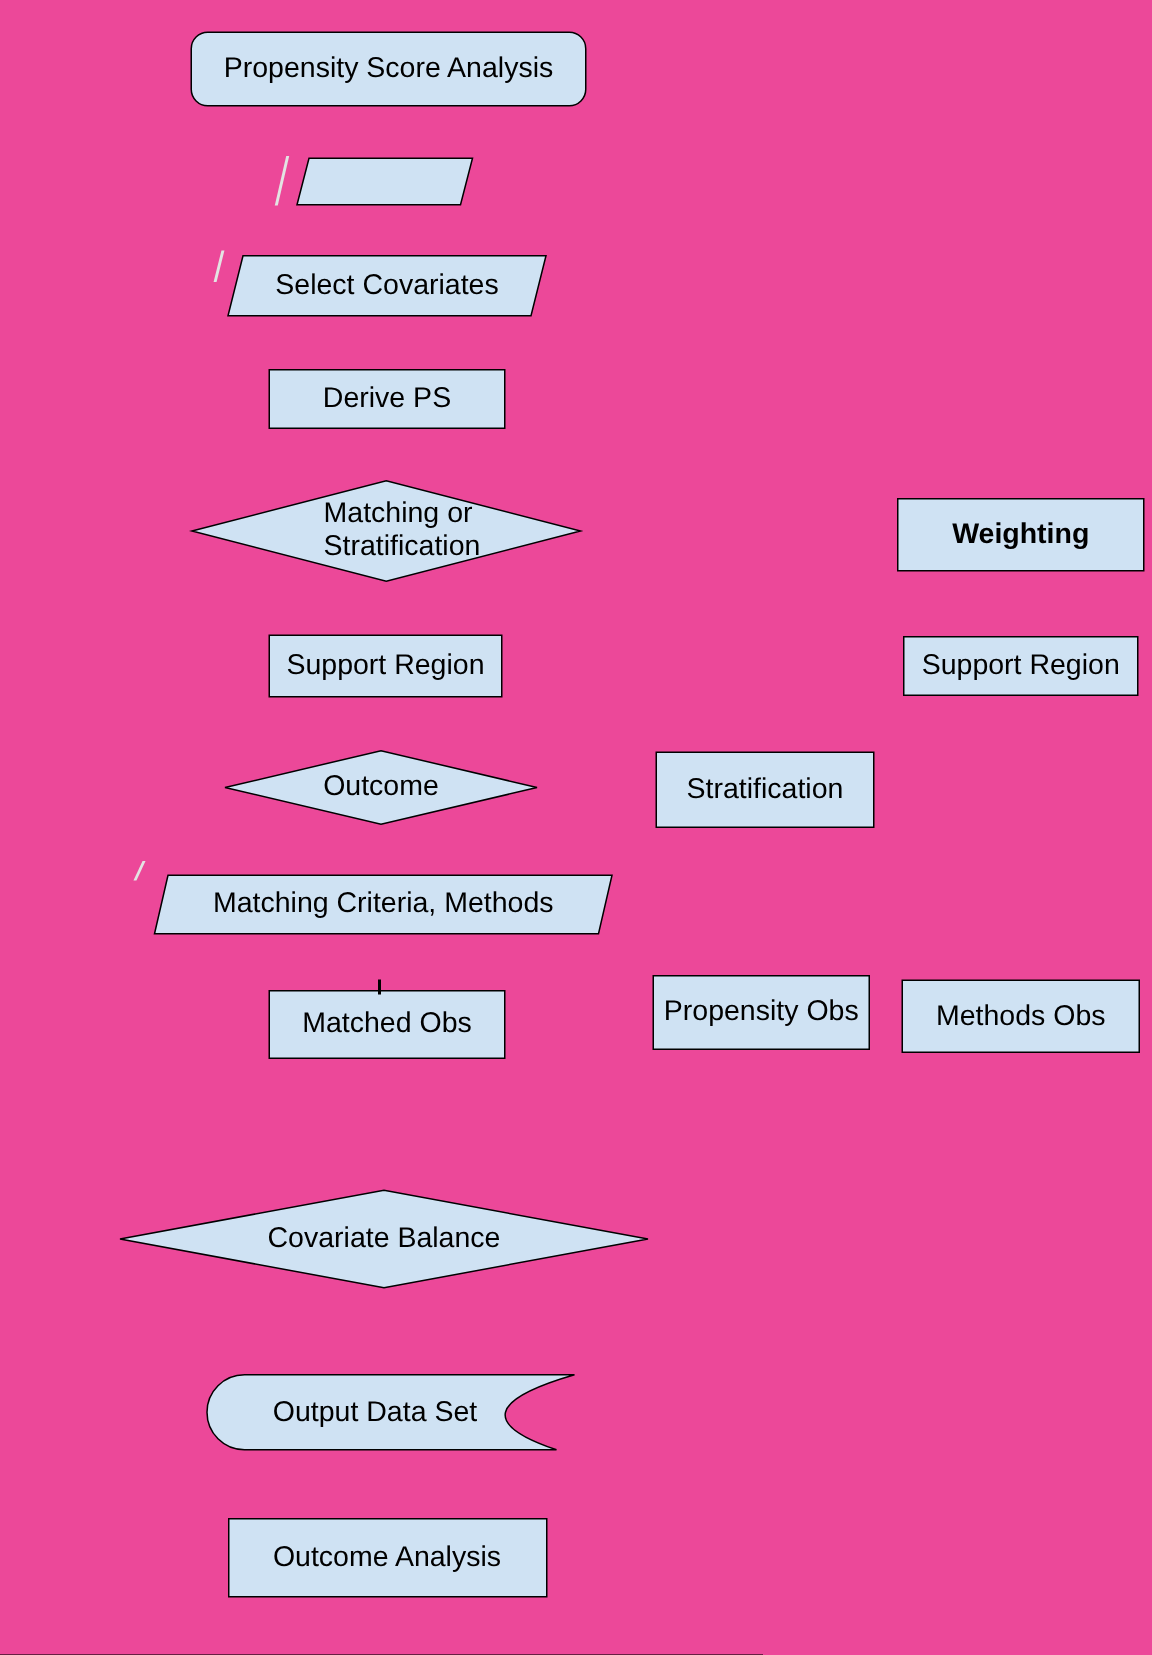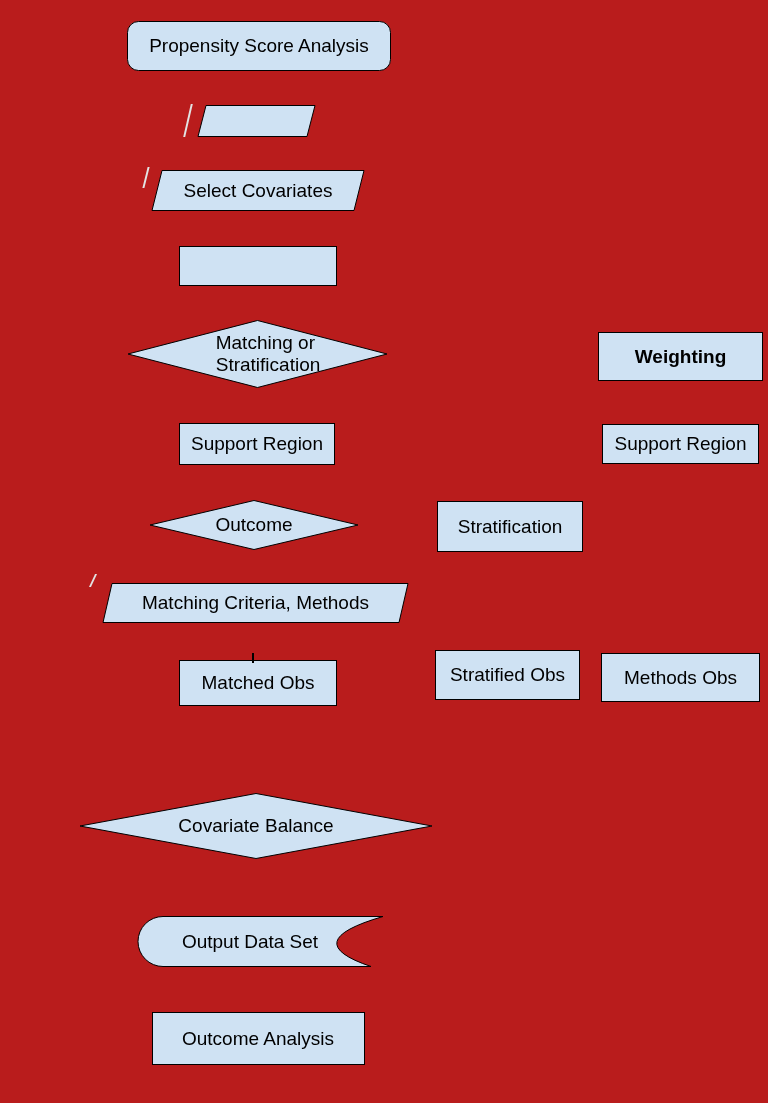--- a/index.html
+++ b/index.html
@@ -4,21 +4,21 @@
 <style>
   html, body {
     margin: 0;
     padding: 0;
     background: #000000;
   }
   .canvas {
     position: relative;
     width: 768px;
     height: 1103px;
-    background: #b91c1c;
+    background: #ec4899;
     overflow: hidden;
     font-family: "Liberation Sans", "DejaVu Sans", sans-serif;
   }
   .shapes-svg {
     position: absolute;
     left: 0; top: 0;
     width: 768px;
     height: 1103px;
   }
   .node-fill { fill: #cfe2f3; stroke: #000000; stroke-width: 1; }
@@ -87,20 +87,21 @@
 
   <div class="artifact" style="left:187px; top:104px; height:33px; transform: skewX(-13deg);"></div>
   <div class="artifact" style="left:145px; top:167px; height:21px; transform: skewX(-14deg);"></div>
   <div class="artifact" style="left:92px; top:574px; height:13px; transform: skewX(-25deg);"></div>
 
   <div class="label" style="left:127px; top:21px; width:264px; height:50px;">Propensity Score Analysis</div>
 
 
   <div class="label" style="left:152px; top:170px; width:212px; height:41px;">Select Covariates</div>
 
+  <div class="label" style="left:179px; top:246px; width:158px; height:40px;">Derive PS</div>
 
   <div class="label" style="left:128px; top:320px; width:260px; height:68px;">
     <div class="multiline">
       <span>Matching or</span><br>
       <span>Stratification</span>
     </div>
   </div>
 
   <div class="label" style="left:598px; top:332px; width:165px; height:49px;font-weight:bold;">Weighting</div>
 
@@ -109,21 +110,21 @@
   <div class="label" style="left:602px; top:424px; width:157px; height:40px;">Support Region</div>
 
   <div class="label" style="left:150px; top:500px; width:208px; height:50px;">Outcome</div>
 
   <div class="label" style="left:437px; top:501px; width:146px; height:51px;">Stratification</div>
 
   <div class="label" style="left:103px; top:583px; width:305px; height:40px;">Matching Criteria, Methods</div>
 
   <div class="label" style="left:179px; top:660px; width:158px; height:46px;">Matched Obs</div>
 
-  <div class="label" style="left:435px; top:650px; width:145px; height:50px;">Stratified Obs</div>
+  <div class="label" style="left:435px; top:650px; width:145px; height:50px;">Propensity Obs</div>
 
   <div class="label" style="left:601px; top:653px; width:159px; height:49px;">Methods Obs</div>
 
   <div class="label" style="left:150px; top:916px; width:200px; height:51px;">Output Data Set</div>
 
   <div class="label" style="left:80px; top:793px; width:352px; height:66px;">Covariate Balance</div>
 
   <div class="label" style="left:152px; top:1012px; width:212px; height:53px;">Outcome Analysis</div>
 
 </div>

